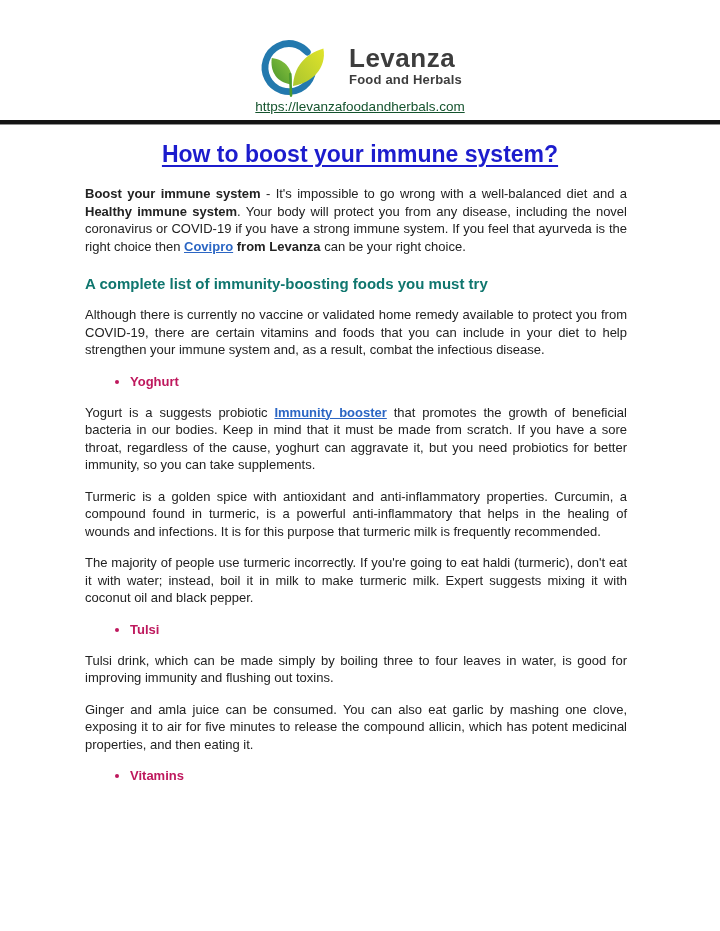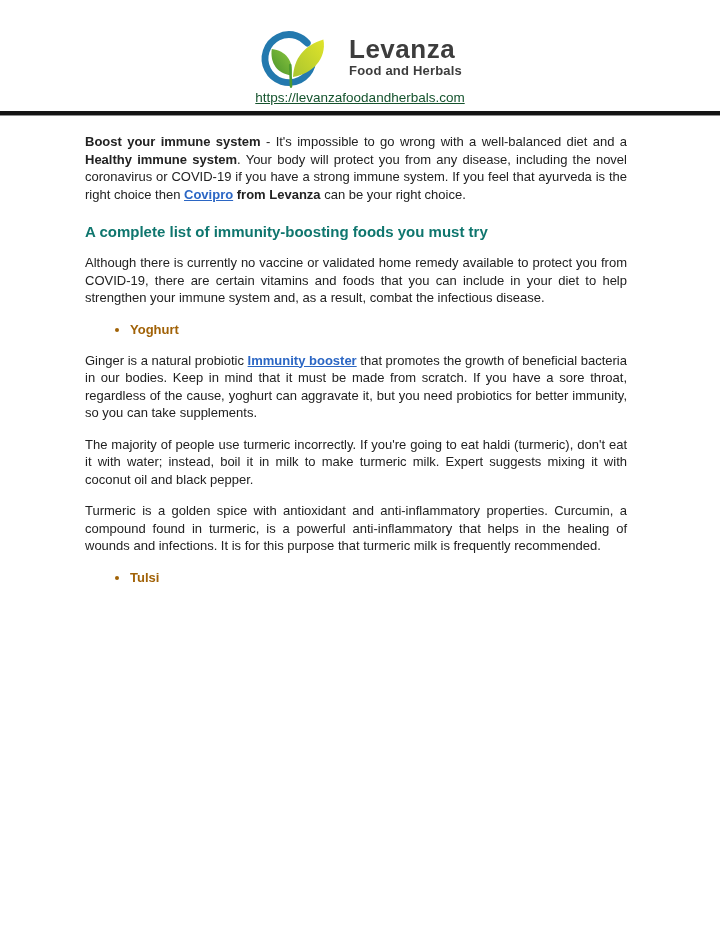--- a/index.html
+++ b/index.html
@@ -3,39 +3,39 @@
 <meta charset="utf-8">
 <style>
   html, body { margin: 0; padding: 0; }
   body {
     width: 720px; height: 931px;
     background: #ffffff;
     font-family: "Liberation Sans", "DejaVu Sans", sans-serif;
     color: #222222;
     overflow: hidden;
   }
-  .header { padding-top: 26px; text-align: center; }
+  .header { padding-top: 35px; text-align: center; }
   .logo-row { display: flex; align-items: center; justify-content: center; gap: 5px; height: 62px; }
   .logo-icon { display: block; }
   .logo-text { text-align: left; }
   .brand { font-size: 26px; font-weight: bold; color: #3d3d3d; line-height: 1; letter-spacing: 0.5px; }
   .tagline { font-size: 13px; font-weight: bold; color: #3d3d3d; margin-top: 1px; letter-spacing: 0.2px; }
   .site-url { display: inline-block; margin-top: 2px; font-size: 13.5px; color: #14532d; text-decoration: underline; cursor: pointer; }
   .rule { margin-top: 5px; height: 4px; background: #141414; border-bottom: 1px solid #909090; }
   .content { margin: 0 85px; }
   h1 {
     margin: 16px 0 0 0; text-align: center;
     font-size: 23px; font-weight: bold; color: #1c1ccd;
     text-decoration: underline; text-decoration-thickness: 2px; text-underline-offset: 3px;
   }
   p { margin: 13px 8px 14px 0; font-size: 13px; line-height: 17.5px; text-align: justify; }
   .intro-p { margin-top: 17px; }
   h2 { margin: 20px 0 14px 0; font-size: 15px; font-weight: bold; color: #0f766e; }
   ul { margin: 14px 0; padding-left: 45px; list-style: disc; }
-  li { font-size: 13px; font-weight: bold; line-height: 17px; color: #a16207; }
+  li { font-size: 13px; font-weight: bold; line-height: 17px; color: #be185d; }
   strong { font-weight: bold; }
   .body-link { color: #2b66c4; font-weight: bold; text-decoration: underline; cursor: pointer; }
 </style>
 </head>
 <body>
 
 <div>
 
   <header class="header">
     <div class="logo-row">
@@ -60,36 +60,42 @@
         <div class="tagline">Food and Herbals</div>
       </div>
     </div>
     <a class="site-url" href="#">https://levanzafoodandherbals.com</a>
   </header>
 
   <div class="rule"></div>
 
   <main class="content">
 
+    <h1>How to boost your immune system?</h1>
 
     <p class="intro-p"><strong>Boost your immune system</strong><span> - It's impossible to go wrong with a well-balanced diet and a </span><strong>Healthy immune system</strong><span>. Your body will protect you from any disease, including the novel coronavirus or COVID-19 if you have a strong immune system. If you feel that ayurveda is the right choice then </span><a class="body-link" href="#">Covipro</a><strong> from Levanza</strong><span> can be your right choice.</span></p>
 
     <h2>A complete list of immunity-boosting foods you must try</h2>
 
     <p>Although there is currently no vaccine or validated home remedy available to protect you from COVID-19, there are certain vitamins and foods that you can include in your diet to help strengthen your immune system and, as a result, combat the infectious disease.</p>
 
     <ul>
       <li>Yoghurt</li>
     </ul>
-    <p><span>Ginger is a natural probiotic </span><a class="body-link" href="#">Immunity booster</a><span> that promotes the growth of beneficial bacteria in our bodies. Keep in mind that it must be made from scratch. If you have a sore throat, regardless of the cause, yoghurt can aggravate it, but you need probiotics for better immunity, so you can take supplements.</span></p>
+    <p><span>Yogurt is a suggests probiotic </span><a class="body-link" href="#">Immunity booster</a><span> that promotes the growth of beneficial bacteria in our bodies. Keep in mind that it must be made from scratch. If you have a sore throat, regardless of the cause, yoghurt can aggravate it, but you need probiotics for better immunity, so you can take supplements.</span></p>
 
+    <p>Turmeric is a golden spice with antioxidant and anti-inflammatory properties. Curcumin, a compound found in turmeric, is a powerful anti-inflammatory that helps in the healing of wounds and infections. It is for this purpose that turmeric milk is frequently recommended.</p>
     <p>The majority of people use turmeric incorrectly. If you're going to eat haldi (turmeric), don't eat it with water; instead, boil it in milk to make turmeric milk. Expert suggests mixing it with coconut oil and black pepper.</p>
-    <p>Turmeric is a golden spice with antioxidant and anti-inflammatory properties. Curcumin, a compound found in turmeric, is a powerful anti-inflammatory that helps in the healing of wounds and infections. It is for this purpose that turmeric milk is frequently recommended.</p>
 
     <ul>
       <li>Tulsi</li>
     </ul>
+    <p>Tulsi drink, which can be made simply by boiling three to four leaves in water, is good for improving immunity and flushing out toxins.</p>
 
+    <p>Ginger and amla juice can be consumed. You can also eat garlic by mashing one clove, exposing it to air for five minutes to release the compound allicin, which has potent medicinal properties, and then eating it.</p>
 
+    <ul>
+      <li>Vitamins</li>
+    </ul>
 
   </main>
 
 </div>
 
 </body></html>

